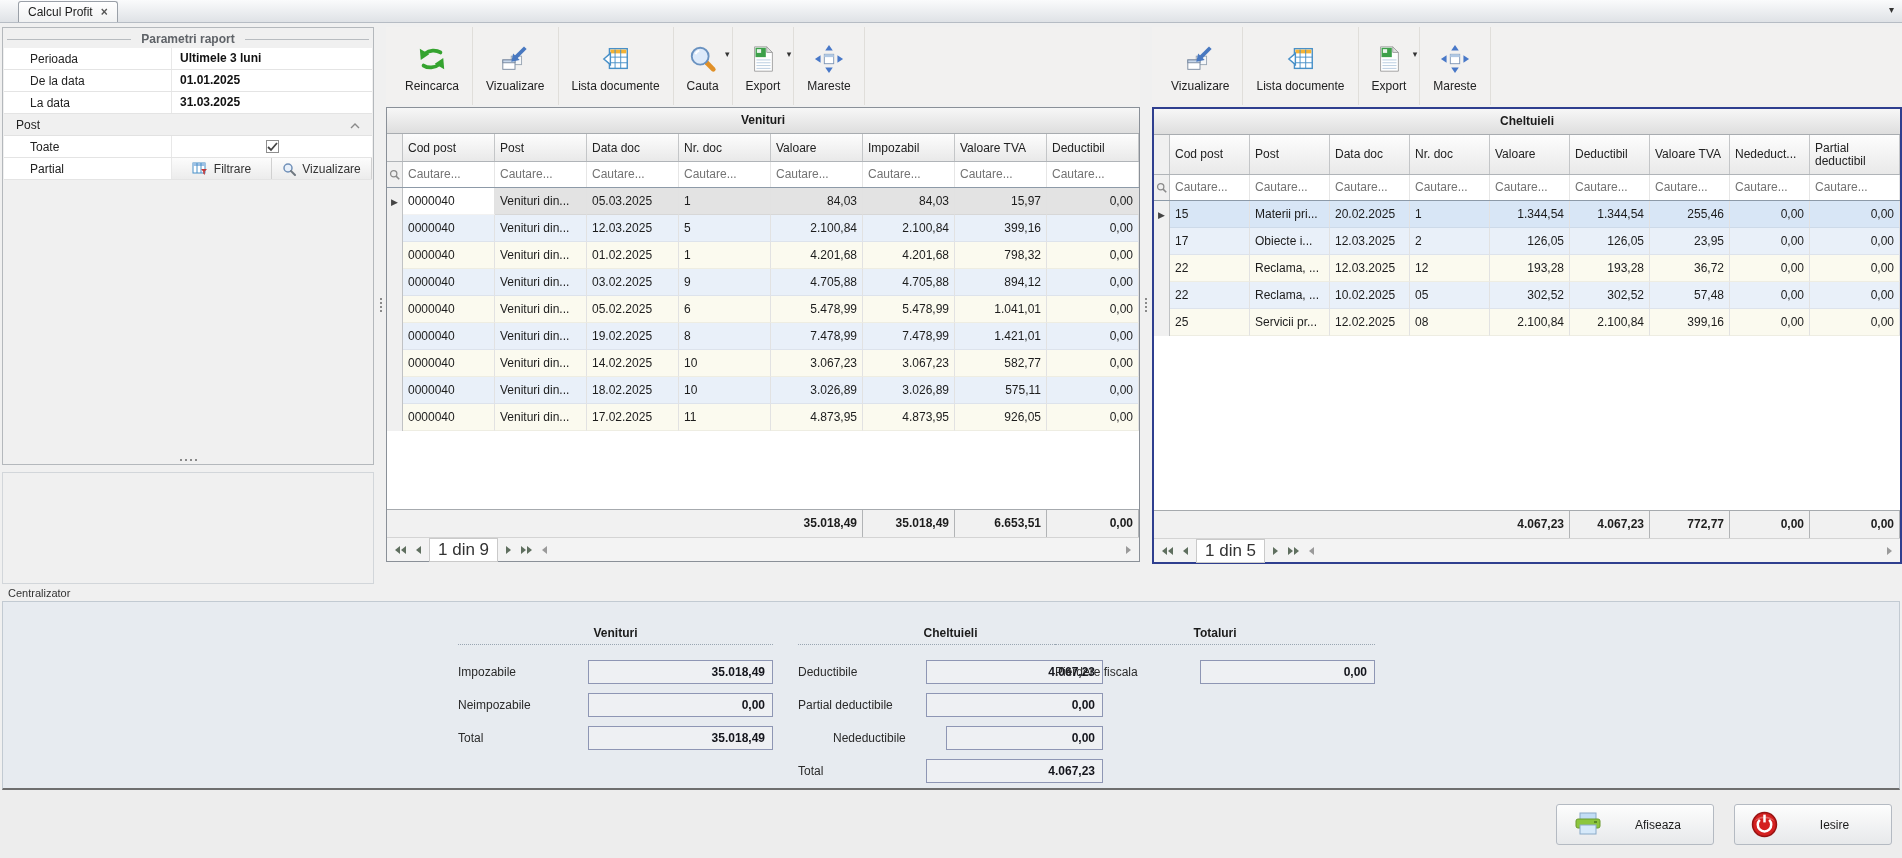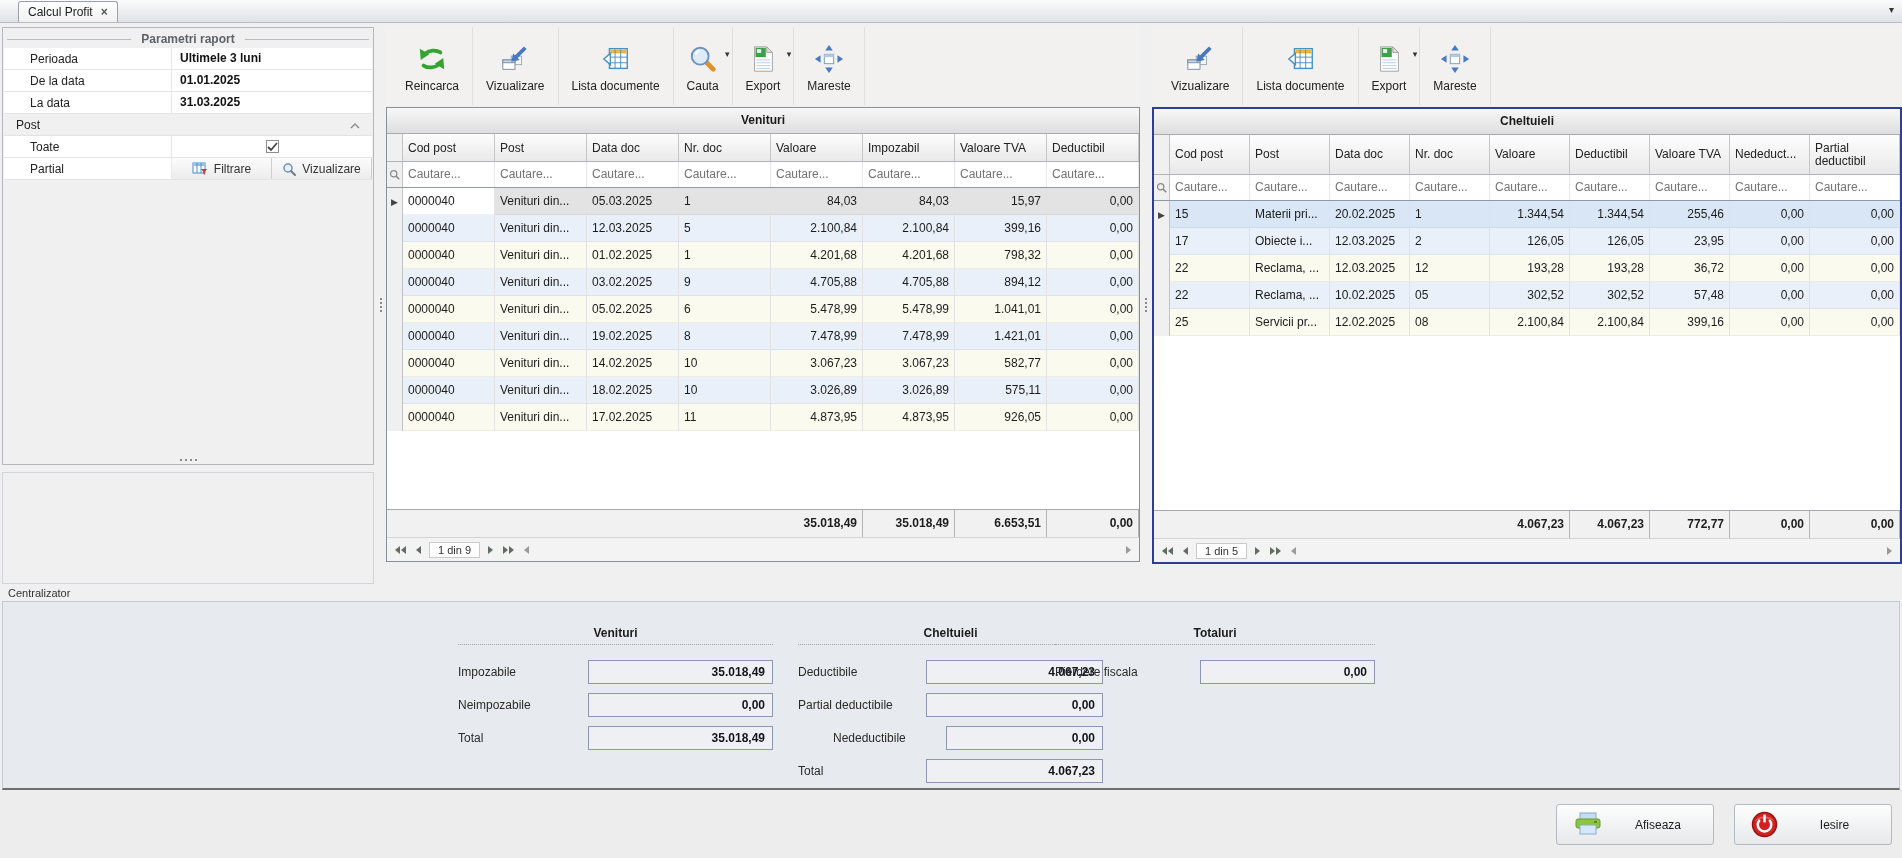--- a/index.html
+++ b/index.html
@@ -67,21 +67,21 @@
   .stripe-cream { background:#fbfaef; }
   .stripe-blue { background:#e9f0f9; }
   .sel-gray { background:#e3e3e3; }
   .sel-gray .first-cell { background:#fff; }
   .sel-blue { background:#d8e6f6; }
   .num { text-align:right; }
   .gfill { flex:1; background:#fff; }
   .gsum { height:28px; background:#f1f1f1; border-top:1px solid #a6aaae; font-weight:bold; }
   .gsum .gcell { line-height:27px; }
   .gsum .gcell.val { border-right:1px solid #b2b4b6; }
-  .gpager { height:24px; background:#f3f3f3; border-top:1px solid #d4d4d4; display:flex; align-items:center; padding:0 3px; font-size:11px; color:#333; }
+  .gpager { height:24px; background:#f3f3f3; border-top:1px solid #d4d4d4; display:flex; align-items:center; padding:0 3px; font-size:17px; color:#333; }
   .pnav { display:flex; align-items:center; padding:0 4px; cursor:default; }
   .pcur { background:#fff; border:1px solid #cacaca; padding:1px 8px; margin:0 3px; }
   .ptrack { flex:1; }
 
   
   .centr-label { height:15px; padding:1px 0 0 8px; color:#333; font-size:11px; }
   .centr-panel { height:189px; margin:0 2px; background:#e7ebf0; border:1px solid #c2cad2; border-bottom:2px solid #6e6e6e; position:relative; }
   .cgroup { position:absolute; top:24px; }
   .cg-title { text-align:center; font-weight:bold; color:#1b1b1b; height:18px; }
   .cg-dots { border-bottom:1px dotted #9aa6b2; margin-bottom:10px; }

